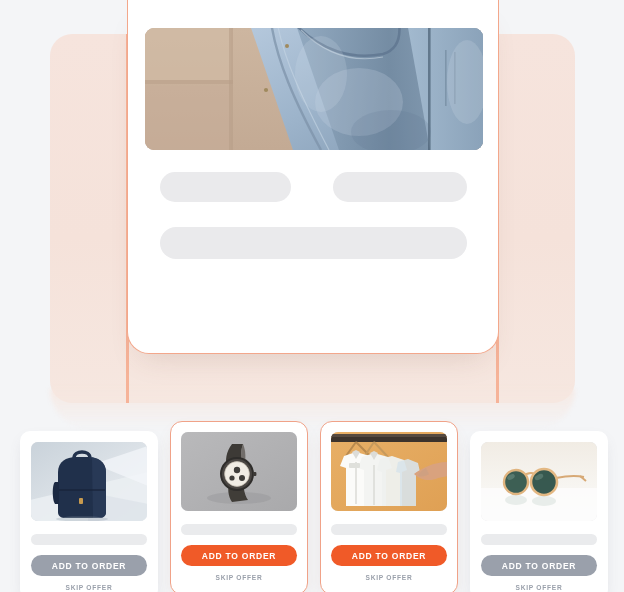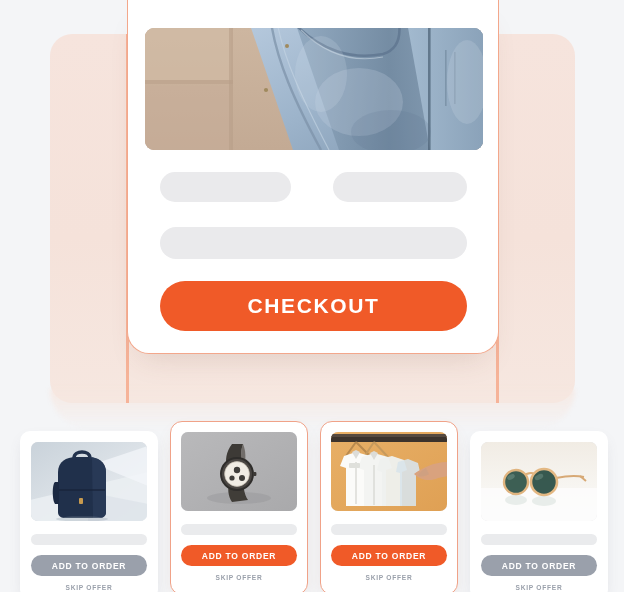--- a/index.html
+++ b/index.html
@@ -246,21 +246,20 @@
         <ellipse cx="176" cy="46" rx="26" ry="38" fill="#d6e2ec" opacity=".18"></ellipse>
         <ellipse cx="322" cy="54" rx="20" ry="42" fill="#d6e2ec" opacity=".2"></ellipse>
         <ellipse cx="246" cy="104" rx="40" ry="22" fill="#5f7690" opacity=".18"></ellipse>
       </svg>
     </div>
 
     <div class="pill a"></div>
     <div class="pill b" style="left:205px"></div>
     <div class="pill c"></div>
 
-    <button class="checkout-btn">CHECKOUT</button>
   </div>
 
   <div class="cards">
 
     <div class="pcard c1">
       <div class="thumb">
         <svg viewBox="0 0 118 79" preserveAspectRatio="xMidYMid slice" aria-hidden="true">
           <defs>
             <linearGradient id="bpbg" x1="0" y1="0" x2="1" y2="1">
               <stop offset="0" stop-color="#c9d2da"></stop>

